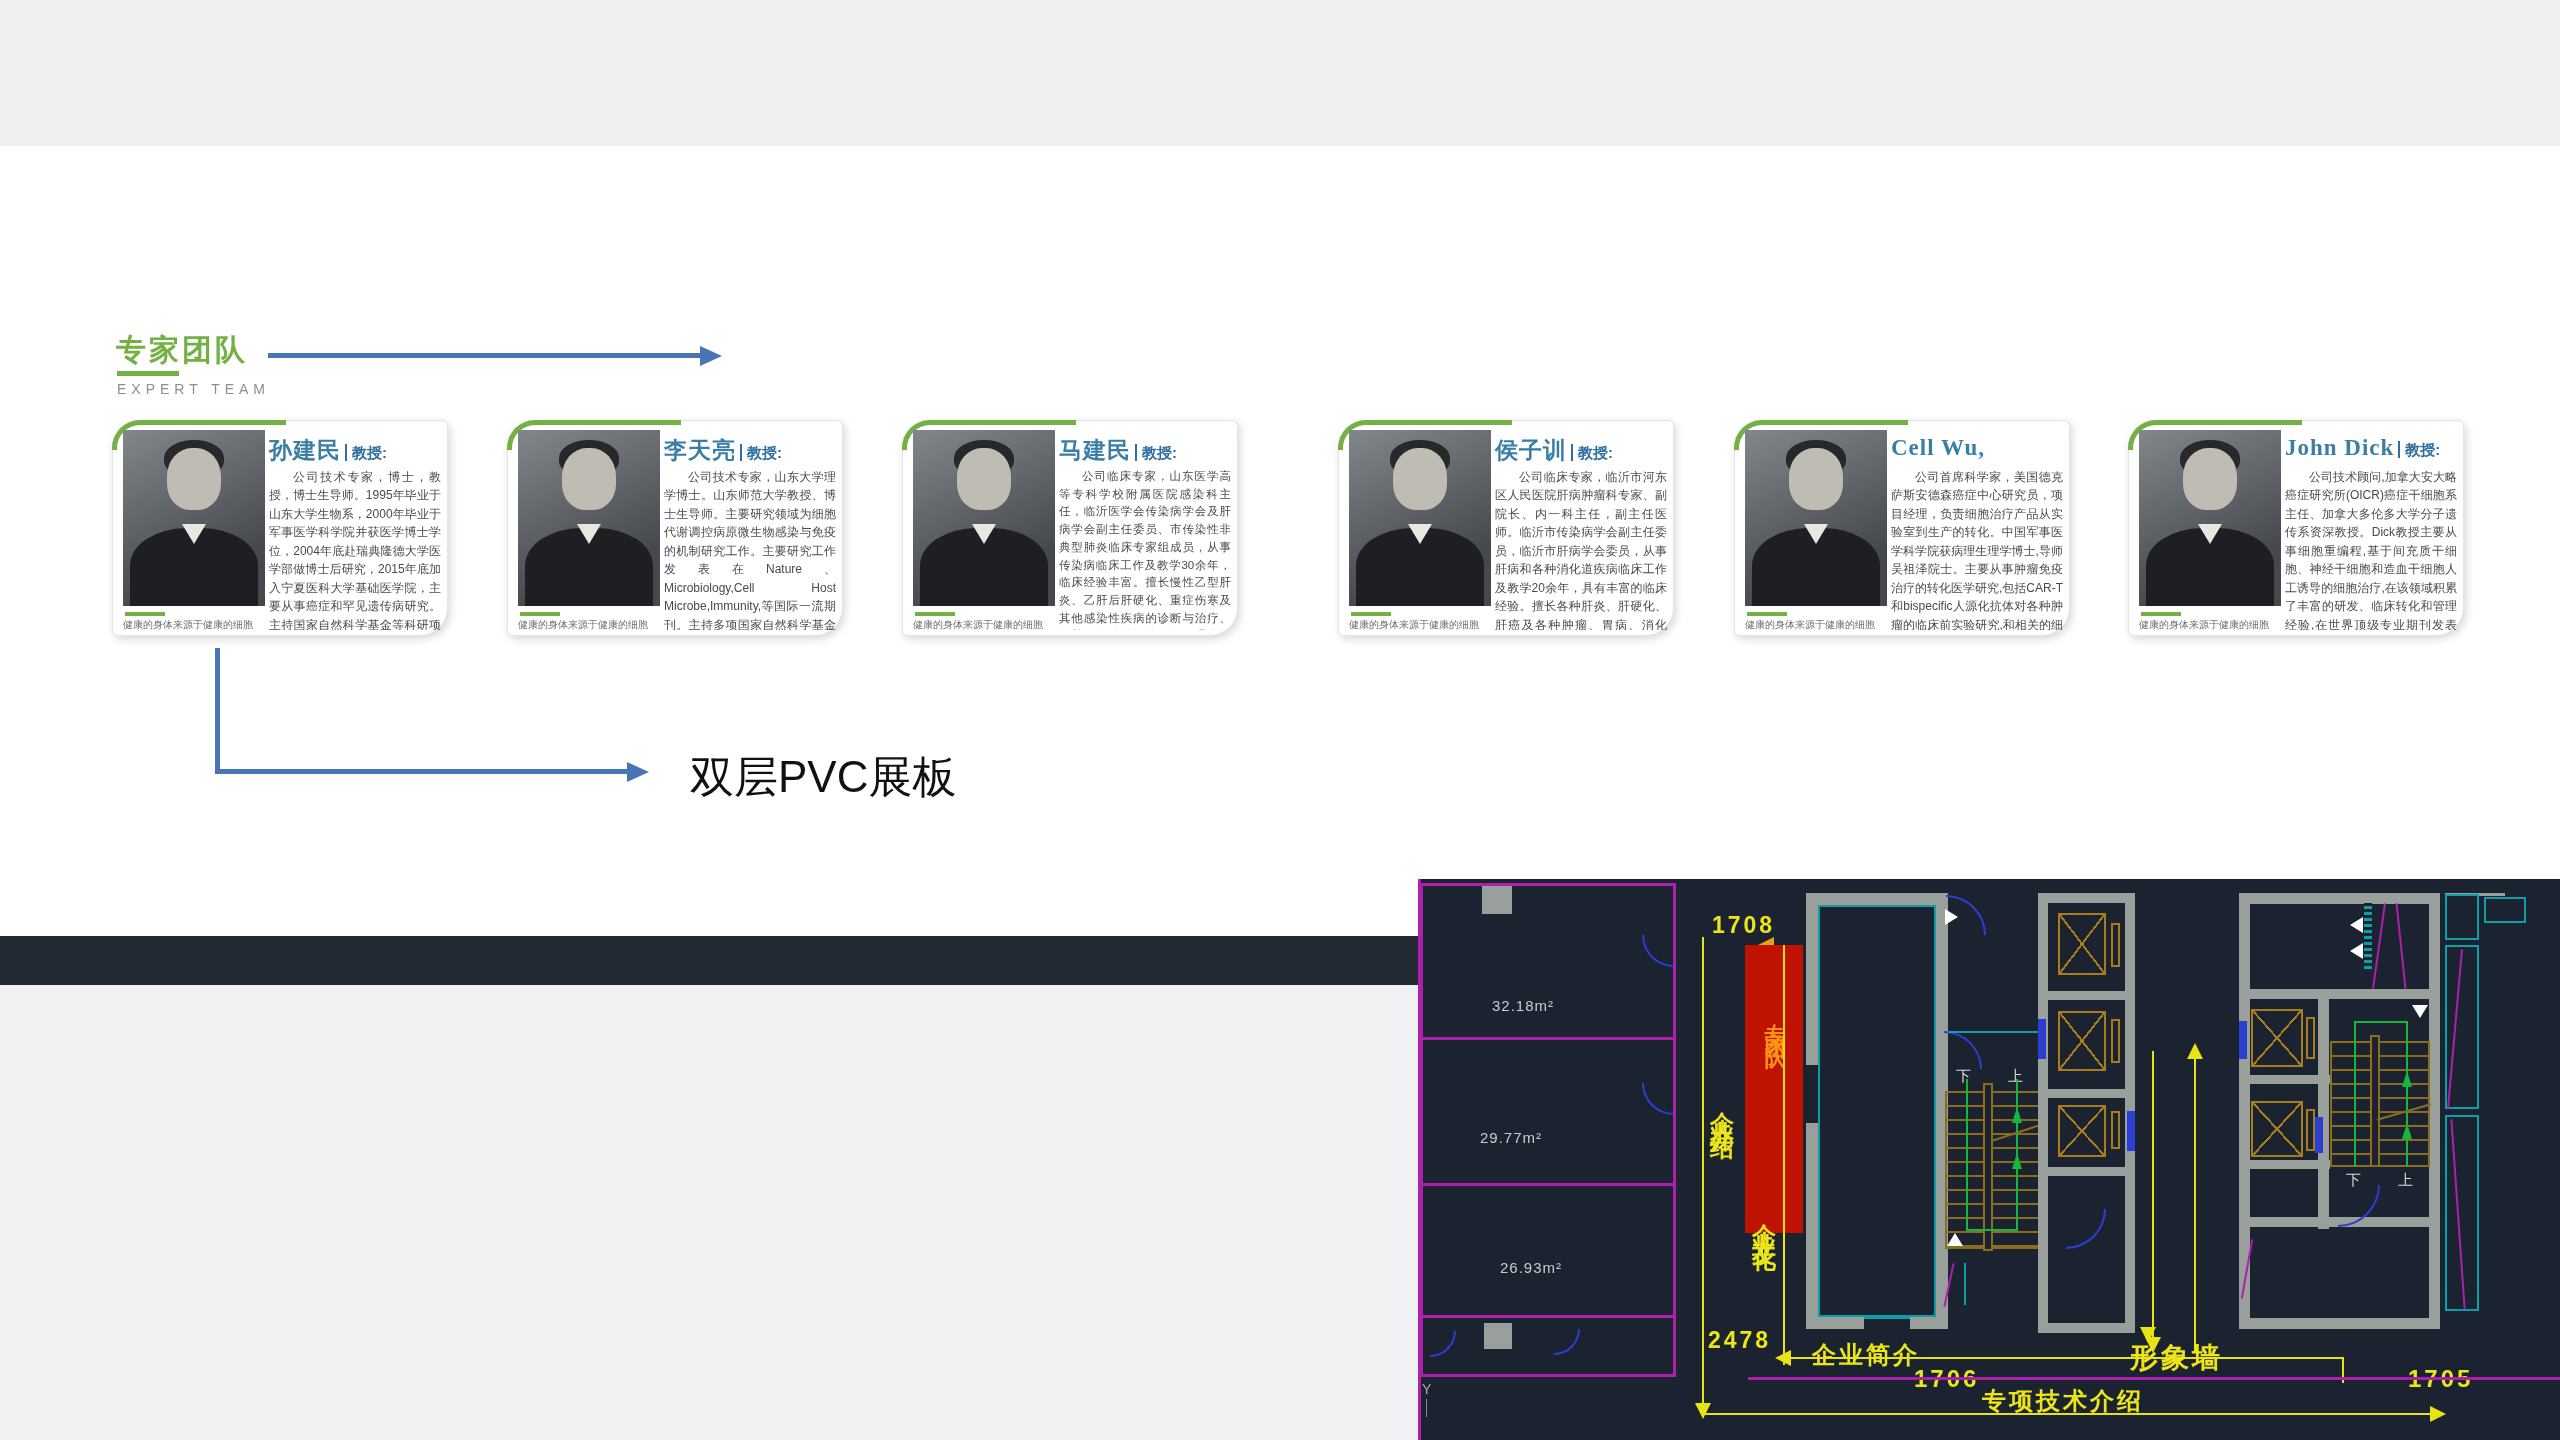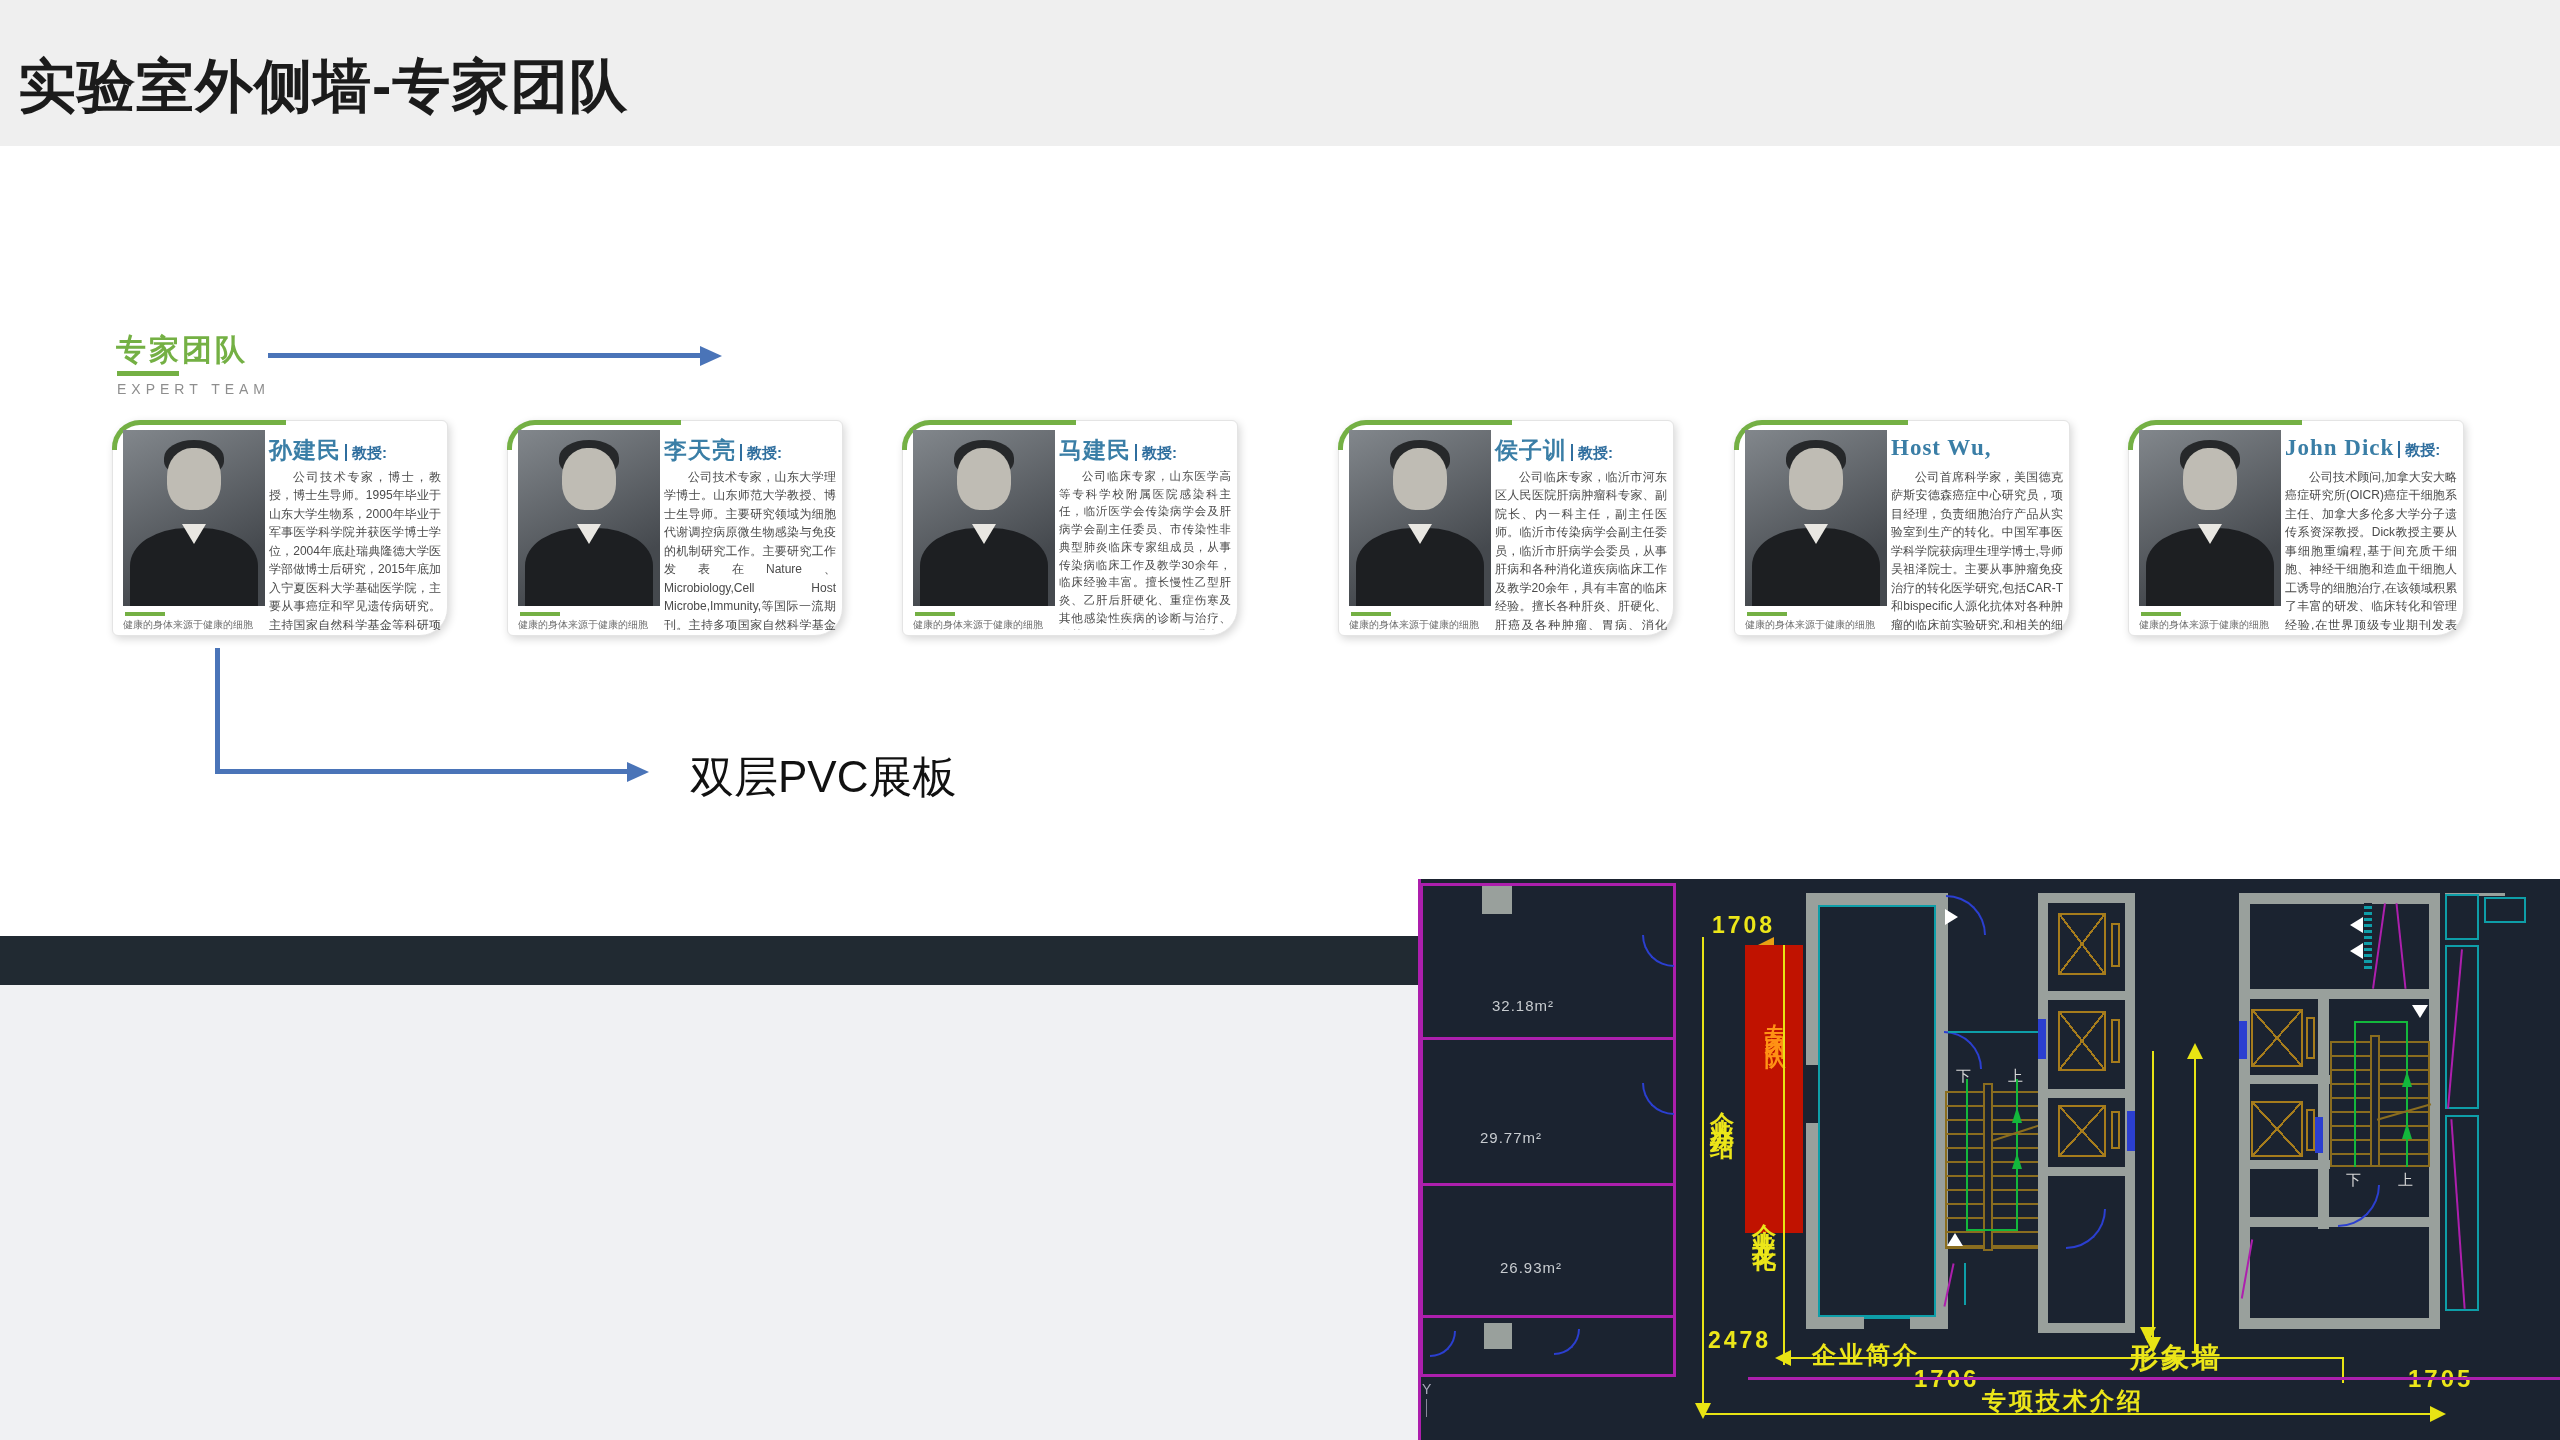--- a/index.html
+++ b/index.html
@@ -79,21 +79,20 @@
   .updown{color:#d8d8d8;font-size:15px;}
   .redstrip{background:#c01200;}
   .redstrip .vtext{color:#ff9214;font-size:21px;font-weight:bold;}
   .mdiag{background:#ad1fad;}
 </style>
 </head>
 <body>
 
 <div id="stage">
   <div class="abs topband"></div>
-  <div class="abs pagetitle">实验室外侧墙-专家团队</div>
 
   <div class="abs brand-zh">专家团队</div>
   <div class="abs brand-line"></div>
   <div class="abs brand-en">EXPERT TEAM</div>
 
   <div class="abs arrow-line" style="left:268px;top:353px;width:435px;height:5px;"></div>
   <div class="abs arrow-head-right" style="left:700px;top:346px;"></div>
 
   <div class="abs arrow-line" style="left:215px;top:648px;width:5px;height:126px;"></div>
   <div class="abs arrow-line" style="left:215px;top:769px;width:415px;height:5px;"></div>
@@ -153,21 +152,21 @@
     <div class="caption">健康的身体来源于健康的细胞</div>
   </div>
   <div class="card" style="left:1734px;">
     <div class="accent"></div>
     <div class="photo">
         <div class="p-body"></div>
         <div class="p-shirt"></div>
         <div class="p-hair"></div>
         <div class="p-head"></div>
       </div>
-    <div class="namerow"><span class="pname">Host Wu,</span></div>
+    <div class="namerow"><span class="pname">Cell Wu,</span></div>
     <div class="bio">公司首席科学家，美国德克萨斯安德森癌症中心研究员，项目经理，负责细胞治疗产品从实验室到生产的转化。中国军事医学科学院获病理生理学博士,导师吴祖泽院士。主要从事肿瘤免疫治疗的转化医学研究,包括CAR-T和bispecific人源化抗体对各种肿瘤的临床前实验研究,和相关的细胞产品GMP标准化生产及质量监控。</div>
     <div class="dash"></div>
     <div class="caption">健康的身体来源于健康的细胞</div>
   </div>
   <div class="card" style="left:2128px;">
     <div class="accent"></div>
     <div class="photo">
         <div class="p-body"></div>
         <div class="p-shirt"></div>
         <div class="p-hair"></div>

